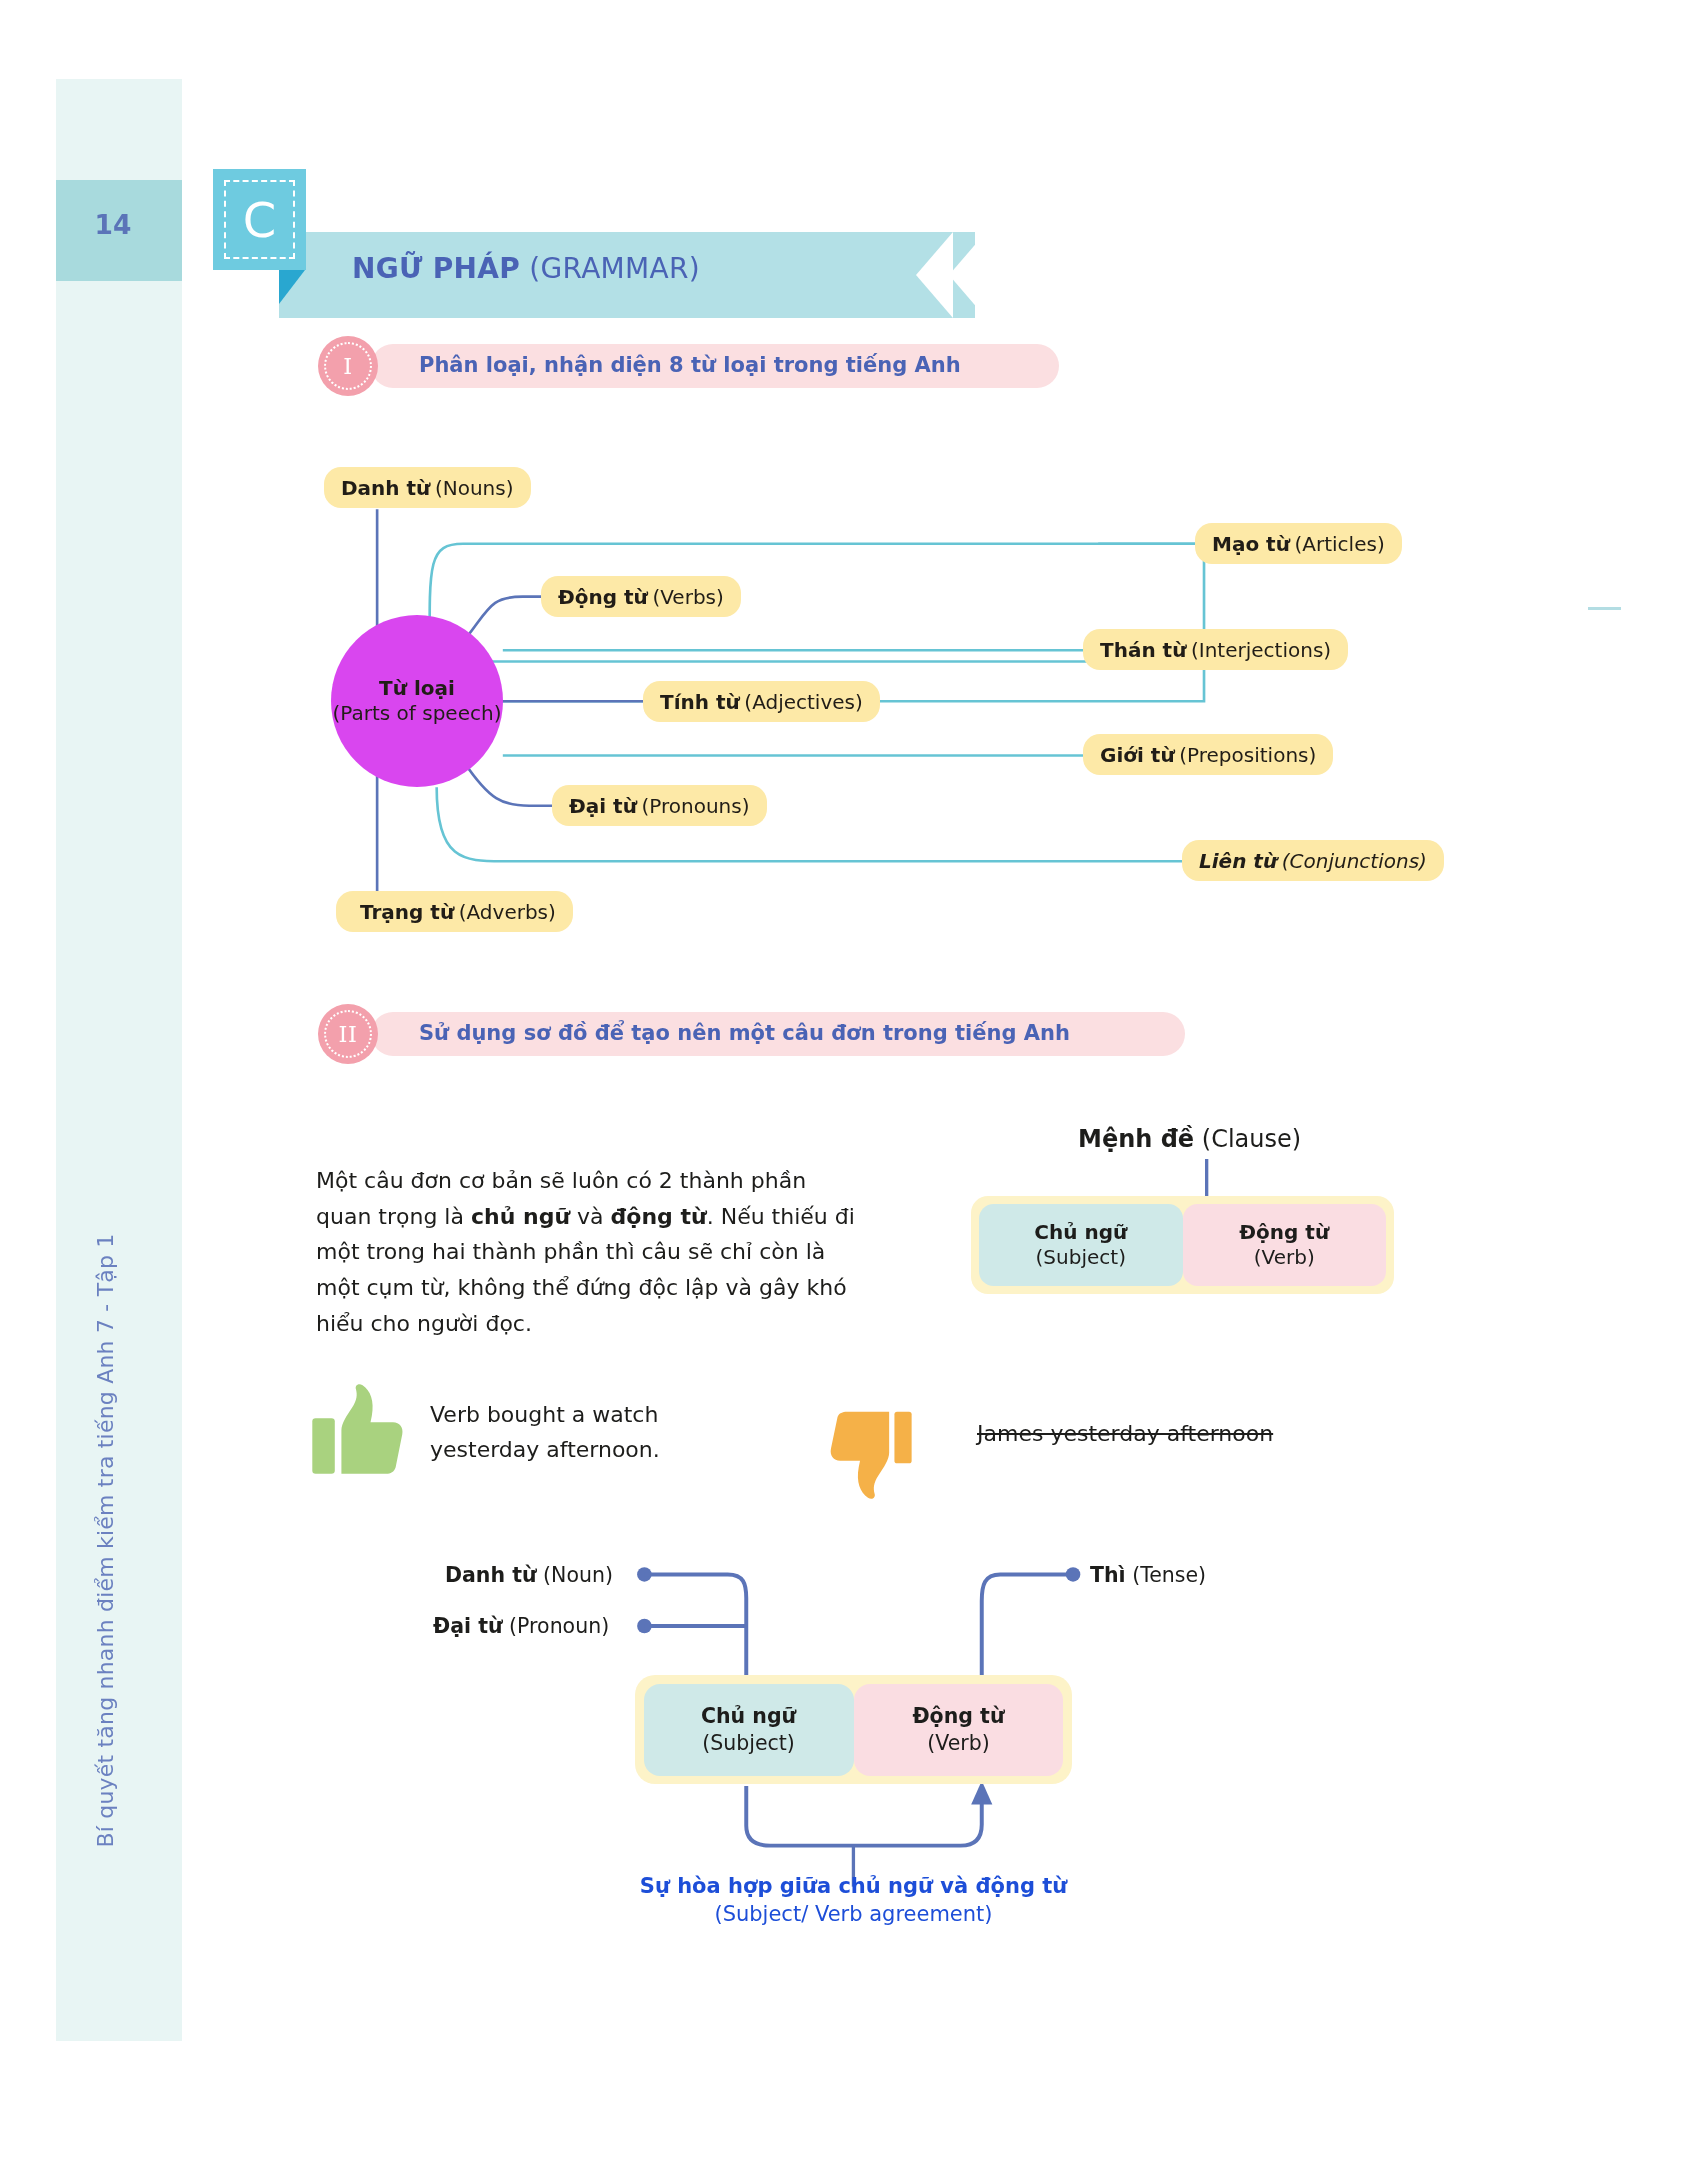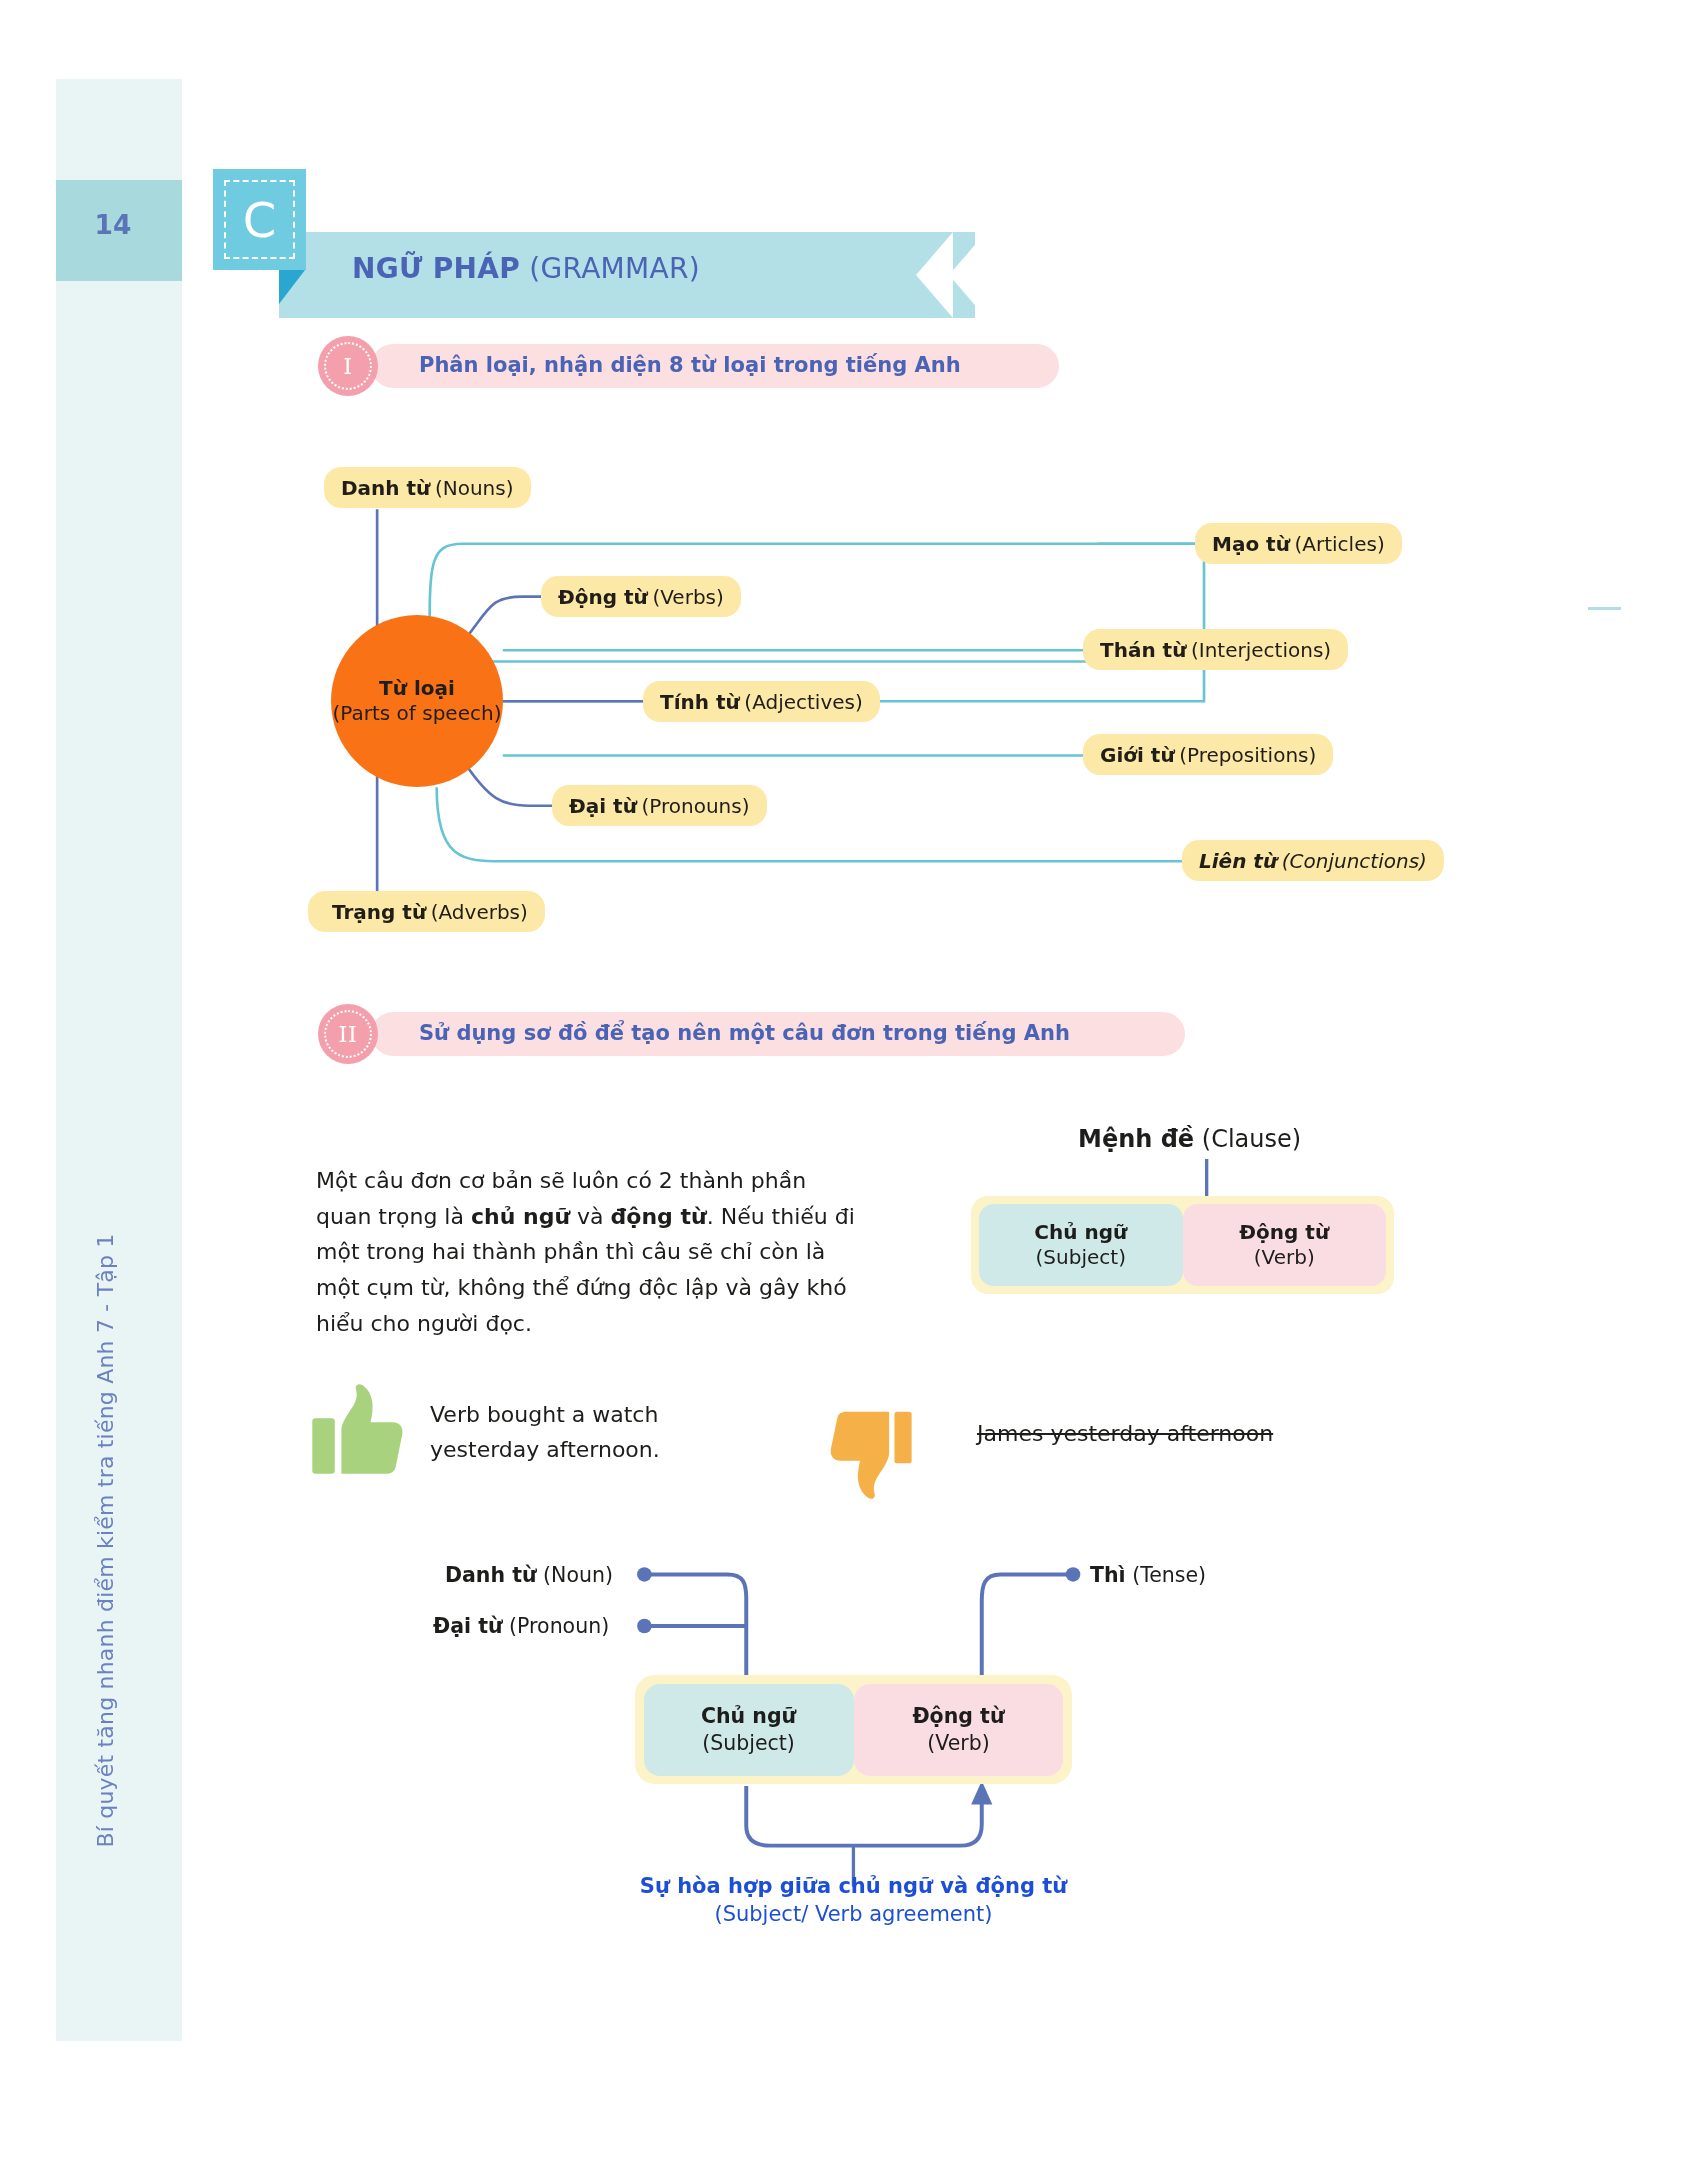--- a/index.html
+++ b/index.html
@@ -129,21 +129,21 @@
     height: 41px; display: flex; align-items: center; justify-content: center;
     padding: 0 17px;
     font-size: 20px; color: #211d17;
     white-space: nowrap;
     font-family: "DejaVu Sans", sans-serif;
   }
   .node b { font-weight: 700; margin-right: 4.6px; }
   .center-circle {
     position: absolute; left: 331px; top: 615px;
     width: 172px; height: 172px; border-radius: 50%;
-    background: #f97316;
+    background: #d946ef;
     display: flex; flex-direction: column; align-items: center; justify-content: center;
     font-size: 20px; color: #211d17; text-align: center; line-height: 1.25;
     font-family: "DejaVu Sans", sans-serif;
   }
   .center-circle .l1 { font-weight: 700; }
   .center-circle .l2 { font-weight: 400; }
 
   
   .para {
     position: absolute; left: 316px; top: 1163px; width: 543px;
@@ -290,21 +290,21 @@
   <div class="node" style="left:643px; top:681px;">
     <b>Tính từ</b>
       <span>(Adjectives)</span>
   </div>
 
   <div class="node" style="left:552px; top:785px;">
     <b>Đại từ</b>
       <span>(Pronouns)</span>
   </div>
 
-  <div class="node" style="left:308px; top:891px;padding-left:24px;">
+  <div class="node" style="left:336px; top:891px;padding-left:24px;">
     <b>Trạng từ</b>
       <span>(Adverbs)</span>
   </div>
 
   <div class="node" style="left:1195px; top:523px;">
     <b>Mạo từ</b>
       <span>(Articles)</span>
   </div>
 
   <div class="node" style="left:1083px; top:629px;">

